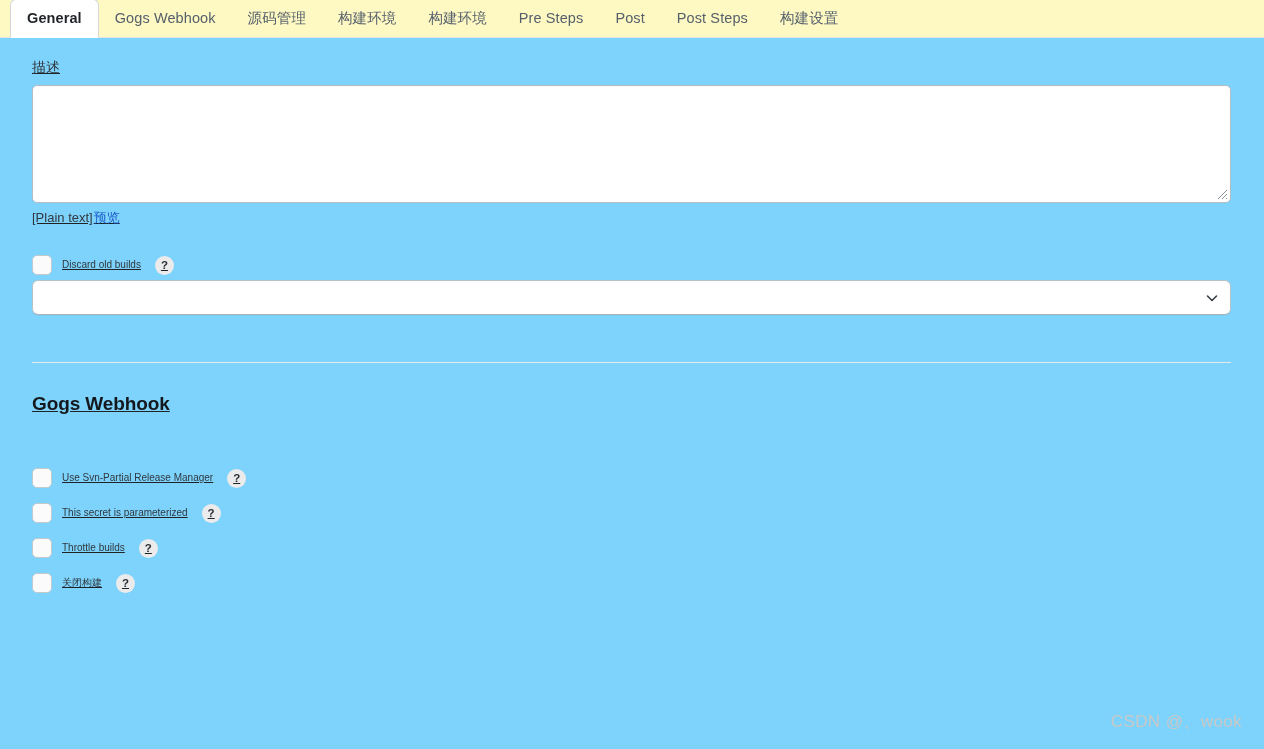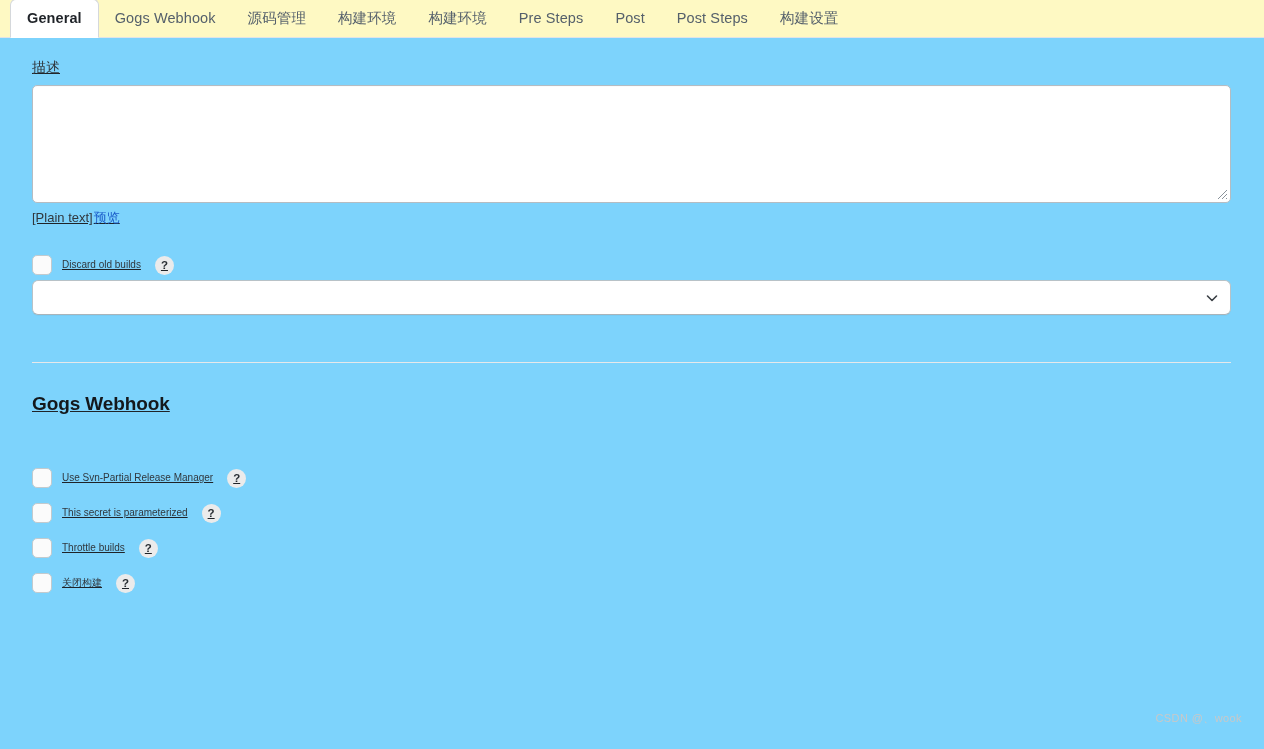--- a/index.html
+++ b/index.html
@@ -206,22 +206,22 @@
   }
 
   .gap-sm { height: 9px; }
   .gap-md { height: 14px; }
   .gap-lg { height: 25px; }
 
   
   .watermark {
     position: absolute;
     right: 22px;
-    bottom: 23px;
-    font-size: 11px;
+    bottom: 16px;
+    font-size: 17px;
     color: #c8c8c8;
     letter-spacing: 0.4px;
     white-space: nowrap;
     user-select: none;
     margin-left: 28px;
   }
 </style>
 </head>
 <body>
 

